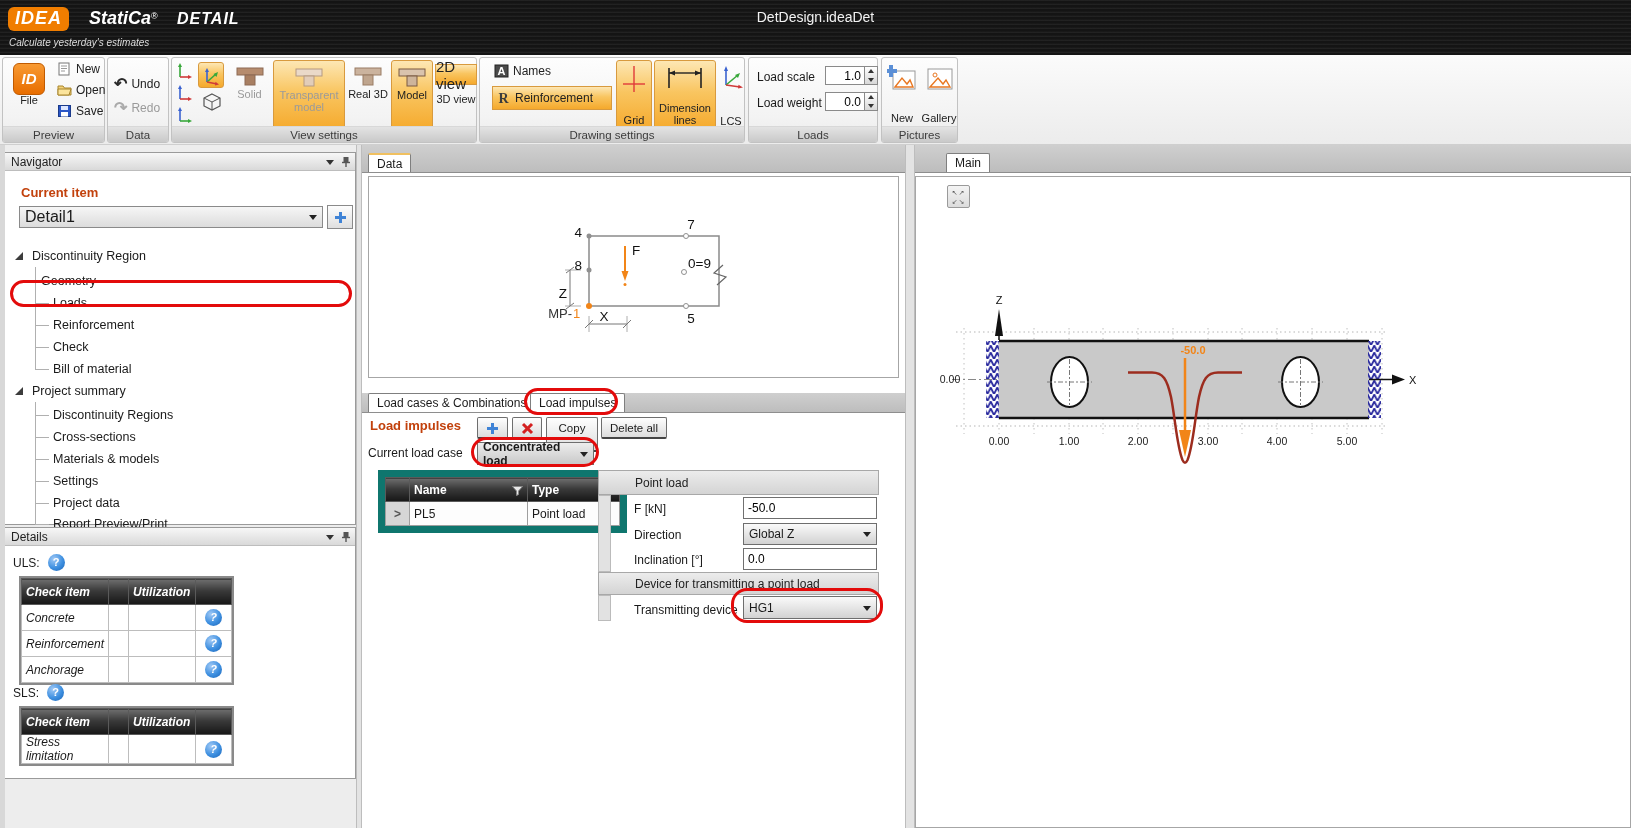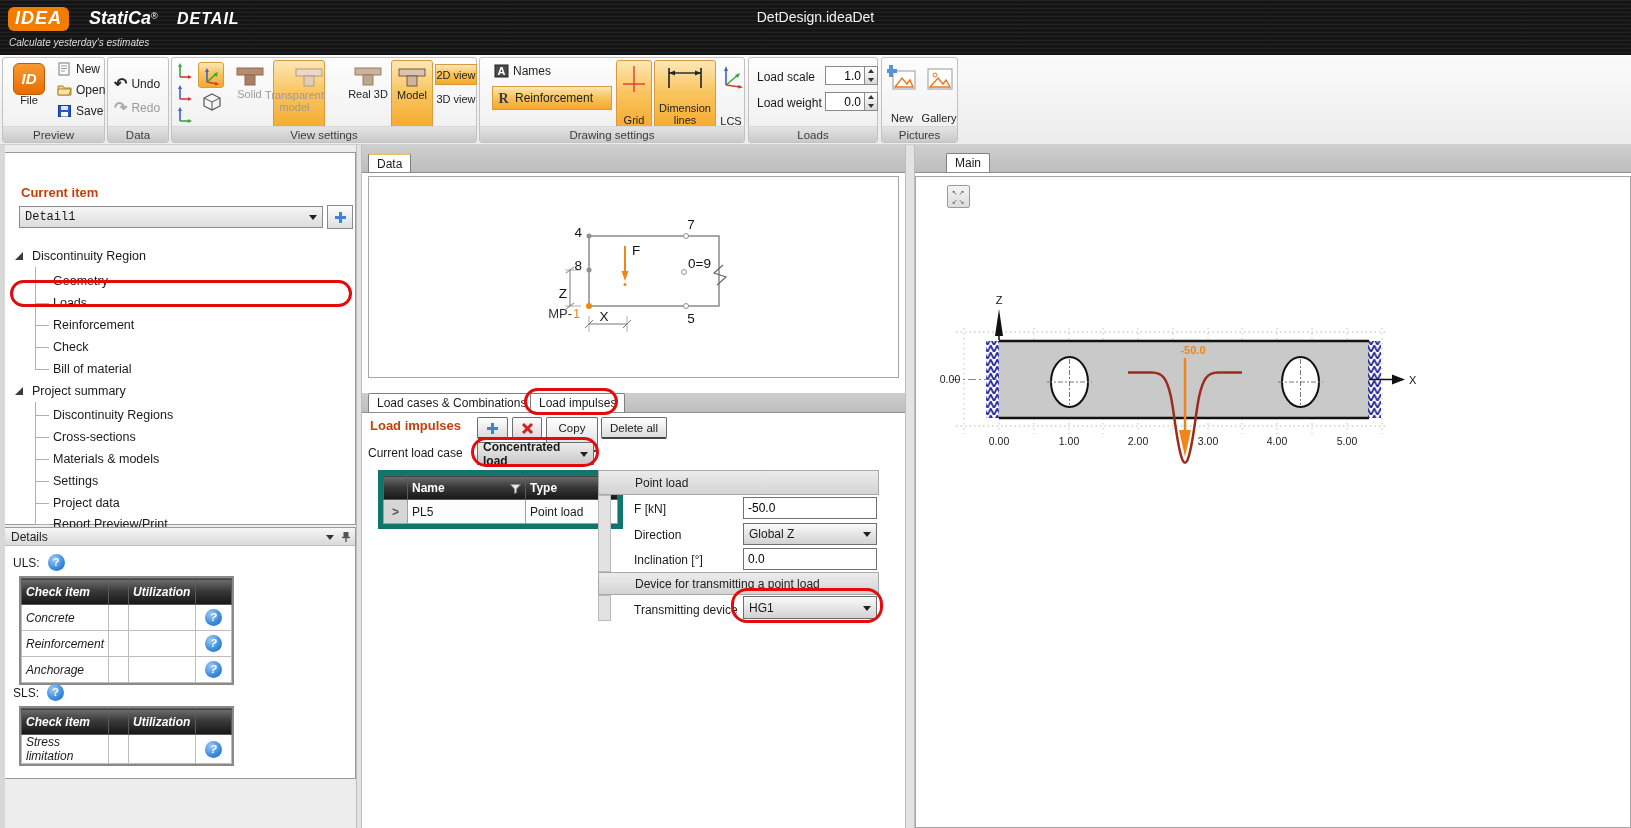--- a/index.html
+++ b/index.html
@@ -44,21 +44,21 @@
   .tri-dn { width:0; height:0; border-left:3px solid transparent; border-right:3px solid transparent; border-top:4px solid #333; }
 
   
   .panel { position:absolute; background:#fff; border:1px solid #9a9a9a; }
   .panel-header { position:absolute; left:0; top:0; right:0; height:18px; background:linear-gradient(#f7f7f7,#d9d9d9);
     border-bottom:1px solid #bdbdbd; font-size:12px; line-height:18px; padding-left:6px; color:#222; }
   .ph-icons { position:absolute; right:4px; top:0; height:18px; display:flex; align-items:center; gap:7px; }
   .hdr-arrow { width:0; height:0; border-left:4px solid transparent; border-right:4px solid transparent; border-top:5px solid #333; }
   .orange-label { color:#c2410c; font-weight:bold; font-size:13px; }
   .combo { position:absolute; border:1px solid #8a8a8a; background:linear-gradient(#f6f6f6,#dcdcdc);
-    font-size:12px; line-height:20px; padding:0 18px 0 5px;font-family:Liberation Mono, monospace; }
+    font-size:16px; line-height:20px; padding:0 18px 0 5px; }
   .combo::after { content:""; position:absolute; right:5px; top:8px; width:0; height:0;
     border-left:4px solid transparent; border-right:4px solid transparent; border-top:5px solid #222; }
   .expander { width:0; height:0; border-bottom:8px solid #3c3c3c; border-left:8px solid transparent; }
   .tree-label { font-size:12.5px; color:#1a1a1a; }
   .tline { position:absolute; background:#b0b0b0; }
 
   .qicon { display:inline-block; width:17px; height:17px; border-radius:50%；; border-radius:50%;
     background:radial-gradient(circle at 35% 30%, #9fc8f5, #3d8fe0 55%, #1b63b5); color:#fff; font-weight:bold;
     font-size:11px; text-align:center; line-height:17px; }
 
@@ -191,21 +191,21 @@
         <line x1="18" y1="6" x2="10" y2="10" stroke="#555"></line>
         <line x1="10" y1="10" x2="10" y2="18" stroke="#555"></line>
       </svg>
     <div class="bigbtn disabled" style="left:56px; top:2px; width:43px; height:71px;">
       <svg width="30" height="26" viewBox="0 0 30 26">
           <rect x="2" y="5" width="26" height="7" fill="#b68c6e" stroke="#8d6b55"></rect>
           <rect x="10" y="12" width="10" height="10" fill="#a87f62" stroke="#8d6b55"></rect>
         </svg>
       <span>Solid</span>
     </div>
-    <div class="bigbtn active" style="left:101px; top:2px; width:52px; height:71px;align-items:flex-end;">
+    <div class="bigbtn active" style="left:101px; top:2px; width:72px; height:71px;">
       <svg width="30" height="26" viewBox="0 0 30 26">
           <rect x="2" y="5" width="26" height="7" fill="#ead9c8" stroke="#bca astroke" stroke-width="1"></rect>
           <rect x="2" y="5" width="26" height="7" fill="#ead9c8" stroke="#b59a82"></rect>
           <rect x="10" y="12" width="10" height="10" fill="#e2cdb9" stroke="#b59a82"></rect>
         </svg>
       <span class="disabled">Transparent model</span>
     </div>
     <div class="bigbtn" style="left:175px; top:2px; width:42px; height:71px;">
       <svg width="30" height="26" viewBox="0 0 30 26">
           <rect x="2" y="5" width="26" height="7" fill="#cbb39e" stroke="#9a7c64"></rect>
@@ -213,21 +213,21 @@
         </svg>
       <span>Real 3D</span>
     </div>
     <div class="bigbtn active" style="left:219px; top:2px; width:42px; height:71px;">
       <svg width="30" height="26" viewBox="0 0 30 26">
           <rect x="2" y="5" width="26" height="7" fill="#d9c3ad" stroke="#7a5a42"></rect>
           <rect x="10" y="12" width="10" height="10" fill="#cdb49b" stroke="#7a5a42"></rect>
         </svg>
       <span>Model</span>
     </div>
-    <div class="smallbtn active" style="left:263px; top:6px; width:42px; height:21px; justify-content:center; font-size:11px;">
+    <div class="smallbtn active" style="left:263px; top:6px; width:42px; height:21px; justify-content:center; font-size:15px;">
       <span>2D view</span>
     </div>
     <div class="smallbtn" style="left:263px; top:30px; width:42px; height:21px; justify-content:center; font-size:11px;">
       <span>3D view</span>
     </div>
     <div class="rgroup-label">View settings</div>
   </div>
 
   <div class="rgroup" style="left:479px; width:266px;">
     <div class="smallbtn" style="left:14px; top:6px;">
@@ -320,20 +320,31 @@
         </svg>
       <span>Gallery</span>
     </div>
     <div class="rgroup-label">Pictures</div>
   </div>
 </div>
 
 <div class="abs" style="left:0; top:145px; width:362px; height:683px; background:#ededed;">
 
   <div class="panel" style="left:4px; top:7px; width:352px; height:373px;">
+    <div class="panel-header">
+      <span>Navigator</span>
+      <span class="ph-icons">
+        <span class="hdr-arrow"></span>
+        <svg width="10" height="12">
+            <rect x="2.5" y="1" width="5" height="5.5" fill="#555"></rect>
+            <line x1="5" y1="6.5" x2="5" y2="11" stroke="#555" stroke-width="1.4"></line>
+            <line x1="1" y1="6.5" x2="9" y2="6.5" stroke="#555" stroke-width="1.4"></line>
+          </svg>
+      </span>
+    </div>
     <div class="abs orange-label" style="left:16px; top:32px;">Current item</div>
     <div class="combo" style="left:14px; top:53px; width:304px; height:22px;">
       <span>Detail1</span>
     </div>
     <div class="abs" style="left:322px; top:52px; width:26px; height:24px; border:1px solid #8a8a8a; background:linear-gradient(#fdfdfd,#dfdfdf); display:flex; align-items:center; justify-content:center;">
       <svg width="13" height="13">
           <rect x="5" y="1" width="3" height="11" fill="#3f83d6"></rect>
           <rect x="1" y="5" width="11" height="3" fill="#3f83d6"></rect>
         </svg>
     </div>
@@ -349,21 +360,21 @@
     <div class="tline" style="left:30px; top:284px; width:14px; height:1px;"></div>
     <div class="tline" style="left:30px; top:306px; width:14px; height:1px;"></div>
     <div class="tline" style="left:30px; top:328px; width:14px; height:1px;"></div>
     <div class="tline" style="left:30px; top:350px; width:14px; height:1px;"></div>
     <div class="tline" style="left:30px; top:371px; width:14px; height:1px;"></div>
 
     <div class="abs" style="left:10px; top:96px; display:flex; gap:9px; align-items:center;">
       <span class="expander"></span>
       <span class="tree-label">Discontinuity Region</span>
     </div>
-    <div class="abs tree-label" style="left:48px; top:121px;"><span>Geometry</span></div>
+    <div class="abs tree-label" style="left:36px; top:121px;"><span>Geometry</span></div>
     <div class="abs tree-label" style="left:48px; top:143px;"><span>Loads</span></div>
     <div class="abs tree-label" style="left:48px; top:165px;"><span>Reinforcement</span></div>
     <div class="abs tree-label" style="left:48px; top:187px;"><span>Check</span></div>
     <div class="abs tree-label" style="left:48px; top:209px;"><span>Bill of material</span></div>
     <div class="abs" style="left:10px; top:231px; display:flex; gap:9px; align-items:center;">
       <span class="expander"></span>
       <span class="tree-label">Project summary</span>
     </div>
     <div class="abs tree-label" style="left:48px; top:255px;"><span>Discontinuity Regions</span></div>
     <div class="abs tree-label" style="left:48px; top:277px;"><span>Cross-sections</span></div>
@@ -521,21 +532,21 @@
   </div>
   <div class="btn3d" style="left:239px; top:272px; width:66px; height:22px; line-height:20px;">
     <span>Delete all</span>
   </div>
 
   <div class="abs" style="left:6px; top:301px;">Current load case</div>
   <div class="dd" style="left:115px; top:297px; width:117px; height:23px; font-weight:bold; background:linear-gradient(#ededed,#c9c9c9);">
     <span>Concentrated load</span>
   </div>
 
-  <div class="abs" style="left:16px; top:325px; border:5px solid #0f766e;">
+  <div class="abs" style="left:16px; top:325px; border:7px solid #0f766e;">
     <table class="grid2">
       <tbody>
           <tr>
         <th style="width:24px;"></th>
         <th style="width:118px;"><span>Name</span>
           <svg width="11" height="10" style="float:right; margin-top:3px;">
                 <path d="M0.5,0.5 H10.5 L6.5,5 V8.5 L4.5,9.5 V5 Z" fill="#e8e8e8" stroke="#888"></path>
               </svg></th>
         <th style="width:92px;"><span>Type</span>
           <svg width="11" height="10" style="float:right; margin-top:3px;">

